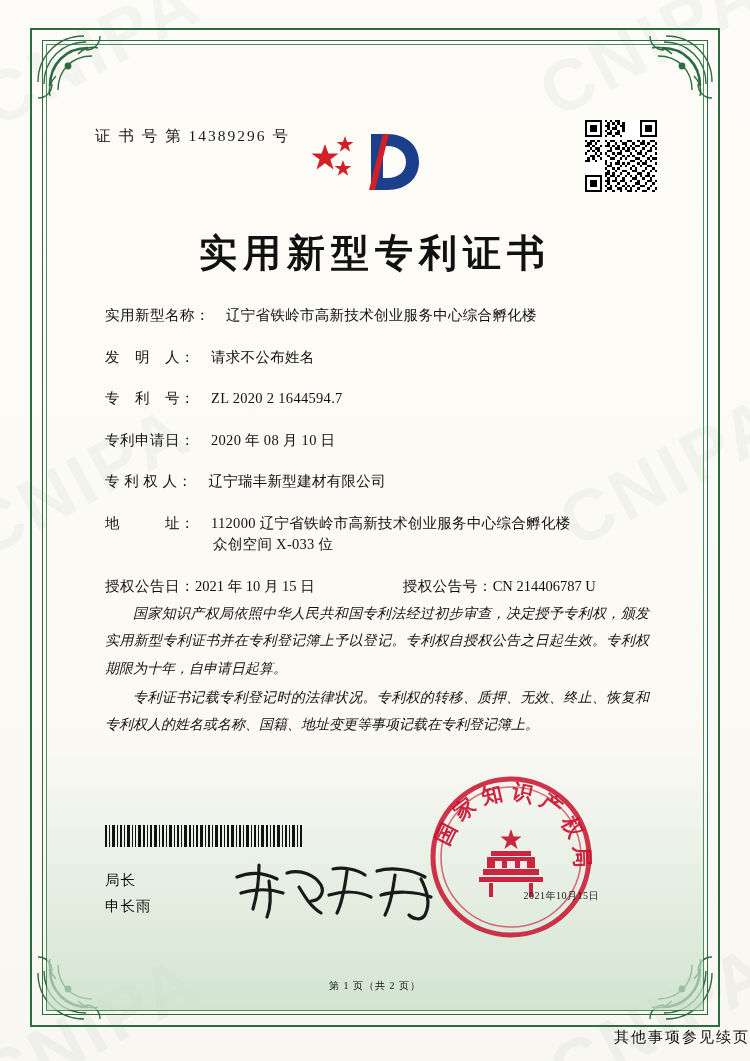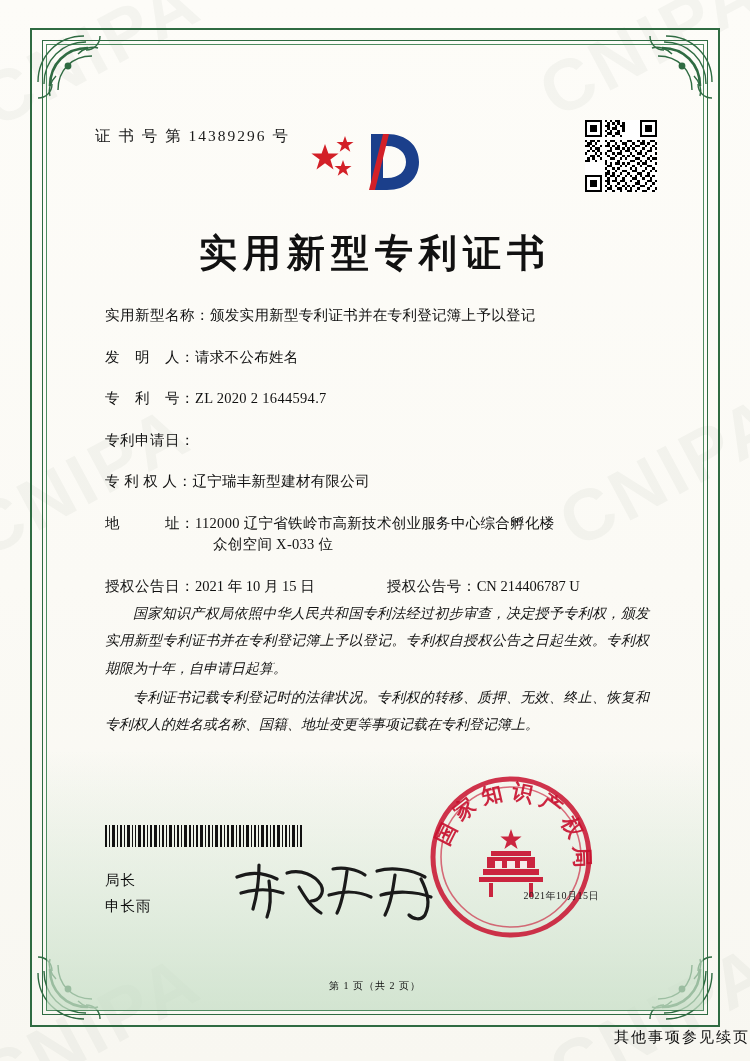--- a/index.html
+++ b/index.html
@@ -124,20 +124,21 @@
     position: absolute;
     left: 58px; right: 52px; top: 258px;
     font-size: 14.5px;
     color: #111;
     line-height: 1.9;
   }
   .row {
     display: flex;
     align-items: center;
     margin-bottom: 14px;
+    gap: 16px;
   }
   .row .lbl {
     flex: 0 0 auto;
     white-space: pre;
     letter-spacing: 0.5px;
   }
   .row .val {
     flex: 1 1 auto;
     letter-spacing: 0.3px;
   }
@@ -522,32 +523,33 @@
         <path d="M60 64 L74 8 L80 8 L66 64 Z" fill="#d32028"></path>
         <path d="M56 64 L70 10 L72 10 L60 64 Z" fill="#1b3f8b" opacity="0.0"></path>
       </svg>
     </div>
 
     <div class="title">实用新型专利证书</div>
 
     <div class="fields">
       <div class="row">
         <span class="lbl">实用新型名称：</span>
-        <span class="val">颁发实用新型专利证书并在专利登记簿上予以登记</span>
+        <span class="val">辽宁省铁岭市高新技术创业服务中心综合孵化楼</span>
       </div>
       <div class="row">
         <span class="lbl">发　明　人：</span>
         <span class="val">请求不公布姓名</span>
       </div>
       <div class="row">
         <span class="lbl">专　利　号：</span>
         <span class="val">ZL 2020 2 1644594.7</span>
       </div>
       <div class="row">
         <span class="lbl">专利申请日：</span>
+        <span class="val">2020 年 08 月 10 日</span>
       </div>
       <div class="row">
         <span class="lbl">专 利 权 人：</span>
         <span class="val">辽宁瑞丰新型建材有限公司</span>
       </div>
       <div class="row tight">
         <span class="lbl">地　　　址：</span>
         <span class="val">112000 辽宁省铁岭市高新技术创业服务中心综合孵化楼</span>
       </div>
       <div class="sub-val">众创空间 X-033 位</div>

